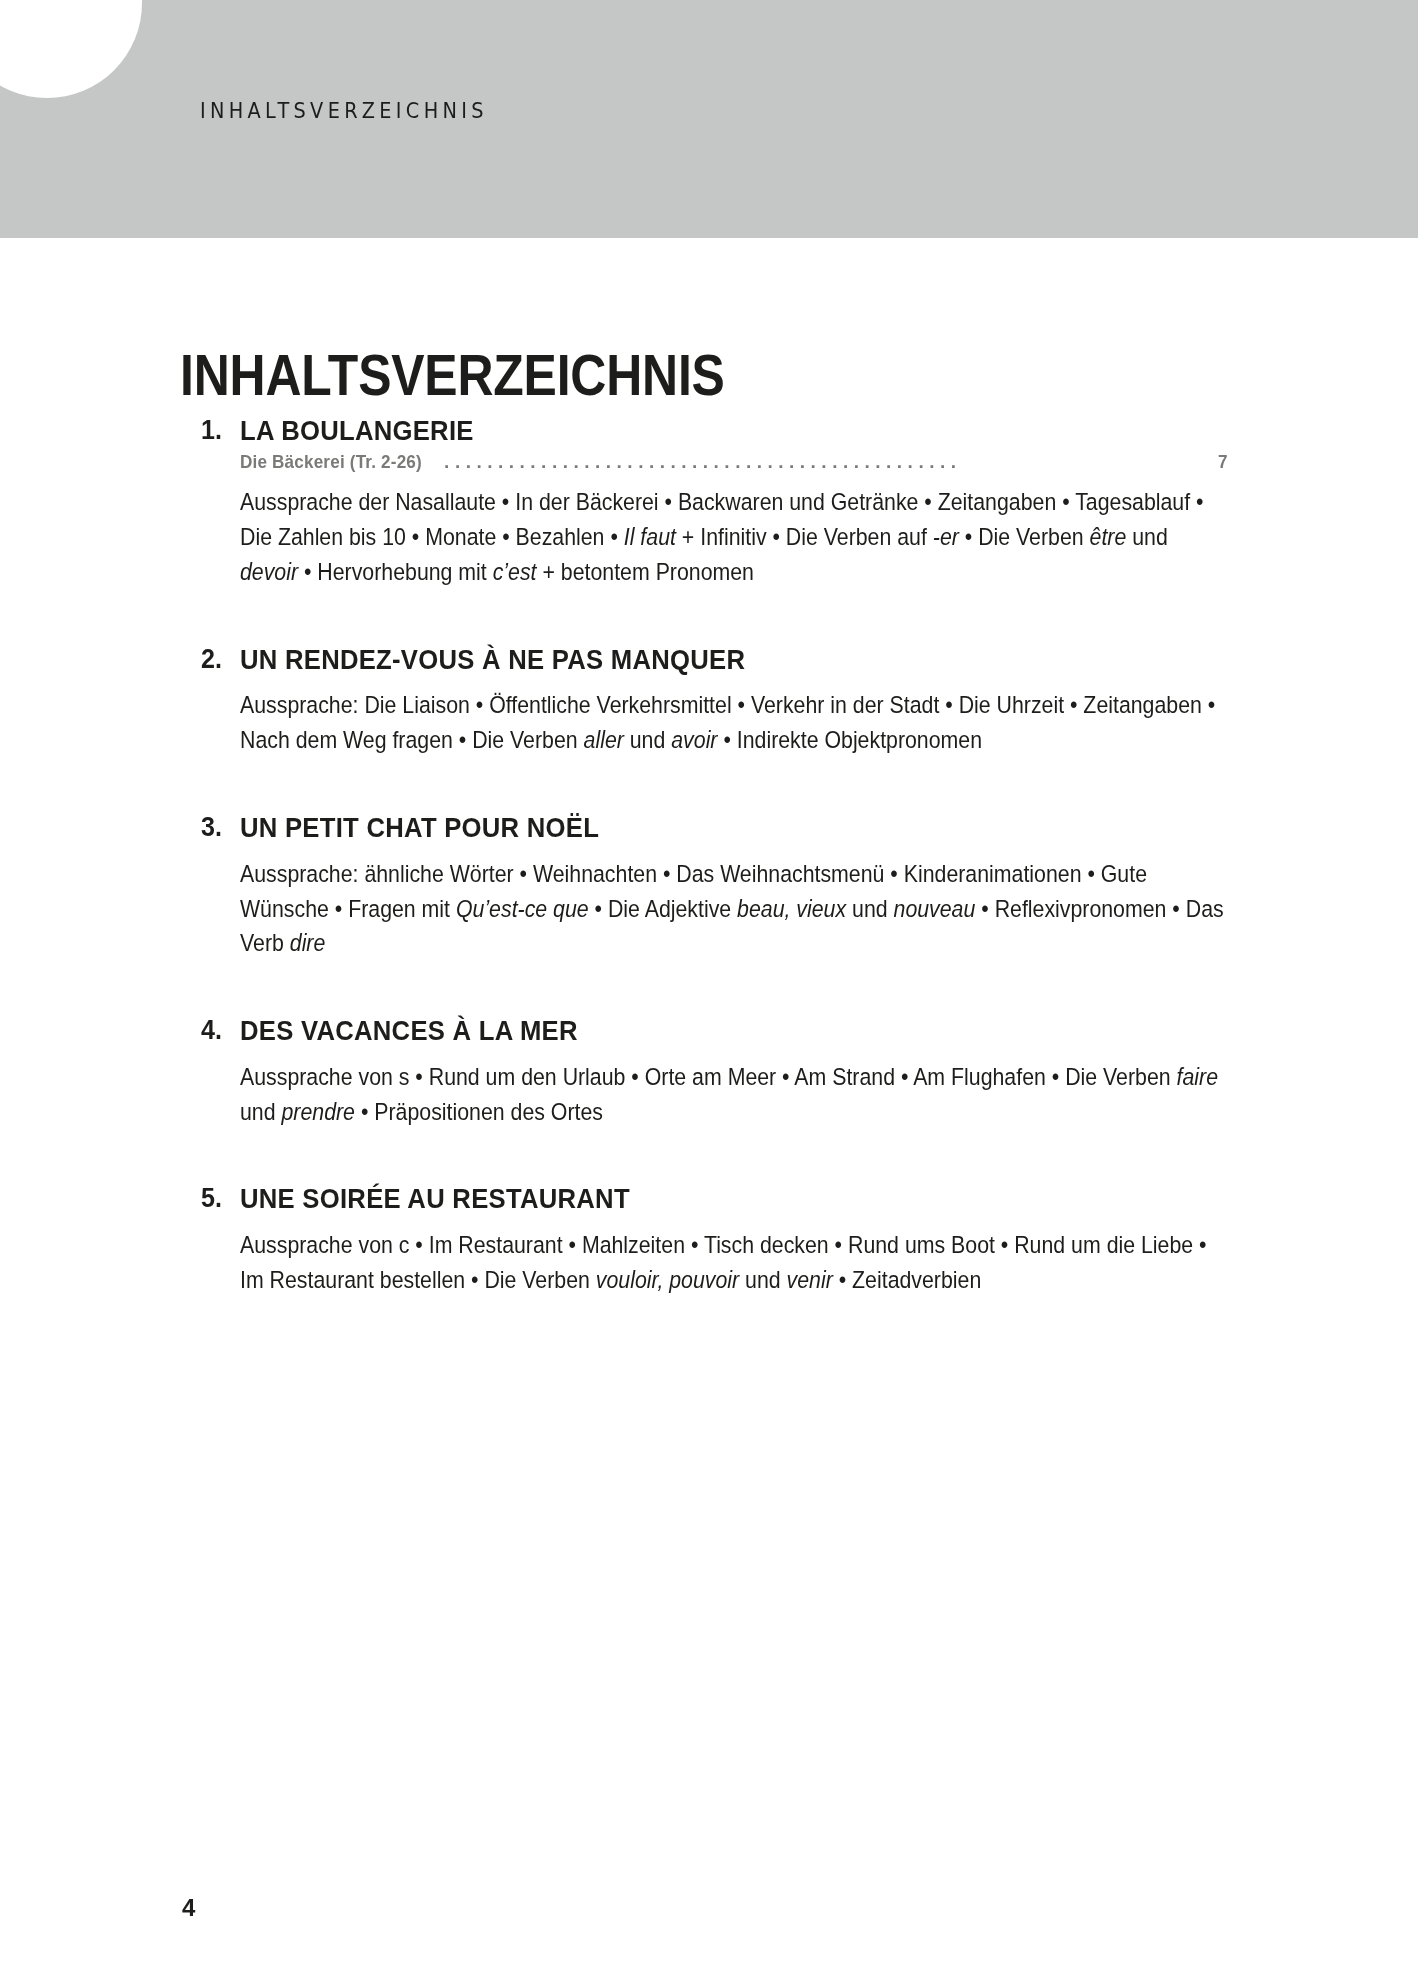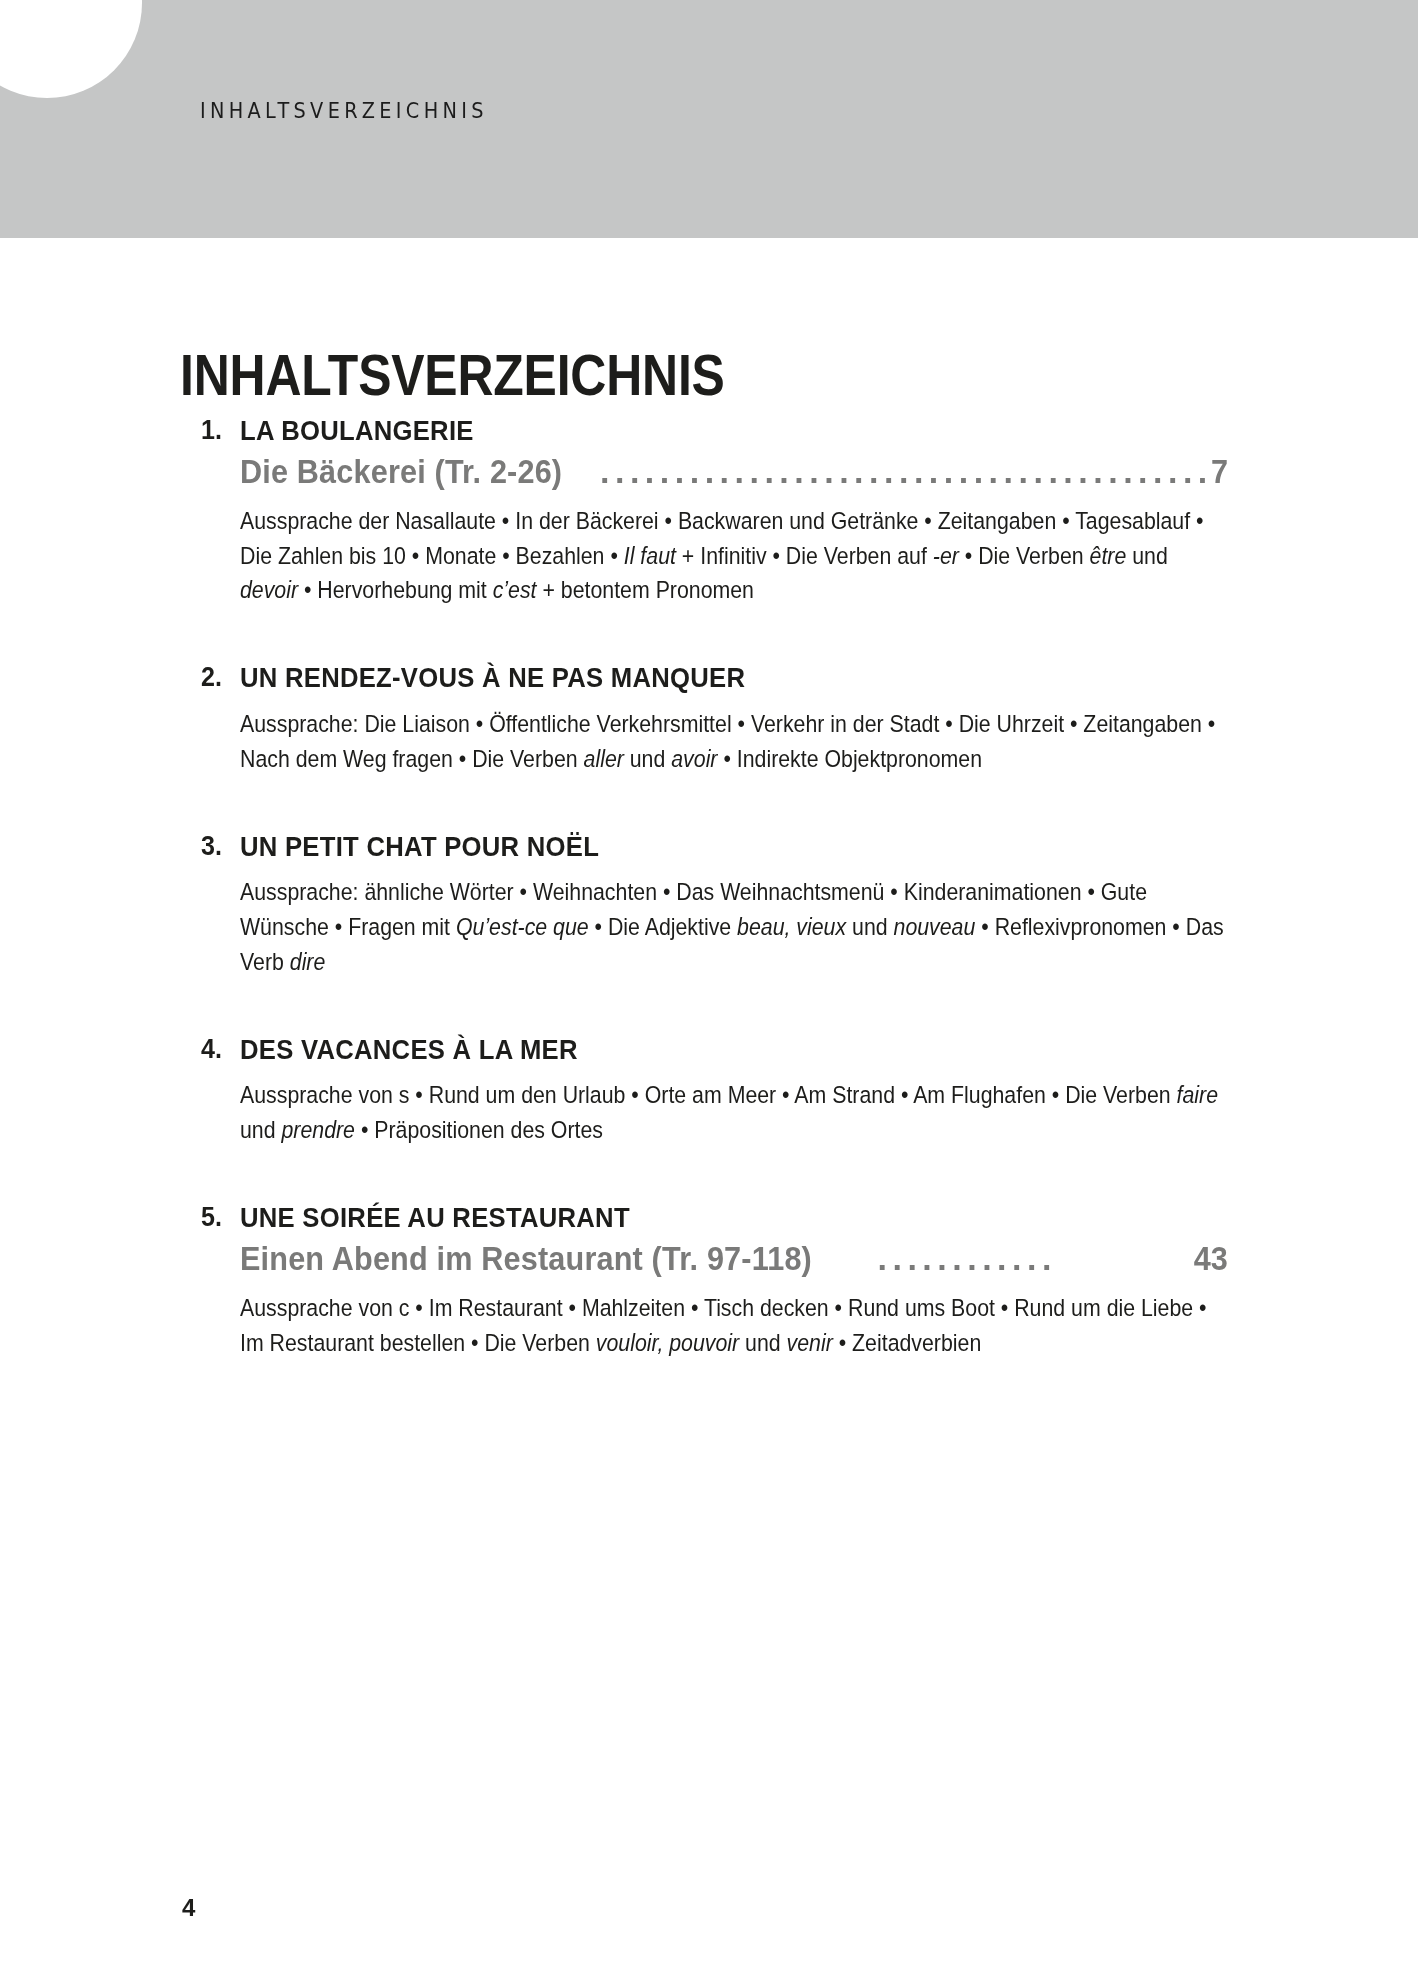--- a/index.html
+++ b/index.html
@@ -69,21 +69,21 @@
     font-size:28.5px;font-weight:700;color:#1d1d1b;
     letter-spacing:0.3px;
     line-height:1.22;
     font-family:"Liberation Sans", sans-serif;
     white-space:nowrap;
     transform:scaleX(0.9);
     transform-origin:left center;
   }
   .entry-title-de{
     display:flex;align-items:baseline;
-    font-size:34px;font-weight:700;color:#7a7a79;
+    font-size:19px;font-weight:700;color:#7a7a79;
     line-height:1.24;
     margin-top:2px;
     font-family:"Liberation Sans", sans-serif;
   }
   .de-text{
     white-space:nowrap;
     transform:scaleX(0.9);
     transform-origin:left center;
     letter-spacing:0.2px;
   }
@@ -164,24 +164,19 @@
         <div class="entry-head">
           <div class="entry-num">4.</div>
           <div class="entry-title-fr">DES VACANCES À LA MER</div>
         </div>
         <div class="entry-body">Aussprache von s • Rund um den Urlaub • Orte am Meer • Am Strand • Am Flughafen • Die Verben <i>faire</i> und <i>prendre</i> • Präpositionen des Ortes</div>
       </div>
       <div class="entry">
         <div class="entry-head">
           <div class="entry-num">5.</div>
           <div class="entry-title-fr">UNE SOIRÉE AU RESTAURANT</div>
-          <div class="entry-title-de">
-            <span class="de-text">Einen Abend im Restaurant (Tr. 97-118)</span>
-            <span class="leader">............</span>
-            <span class="page-num">43</span>
-          </div>
         </div>
         <div class="entry-body">Aussprache von c • Im Restaurant • Mahlzeiten • Tisch decken • Rund ums Boot • Rund um die Liebe • Im Restaurant bestellen • Die Verben <i>vouloir, pouvoir</i> und <i>venir</i> • Zeitadverbien</div>
       </div>
     </div>
 
   <div class="footer-pagenum">4</div>
 </div>
 
 </body></html>

